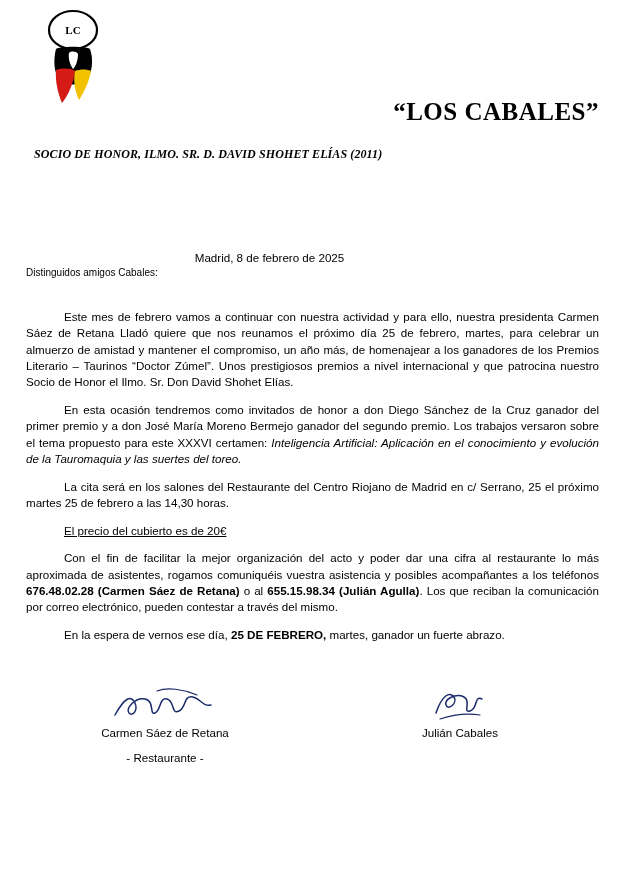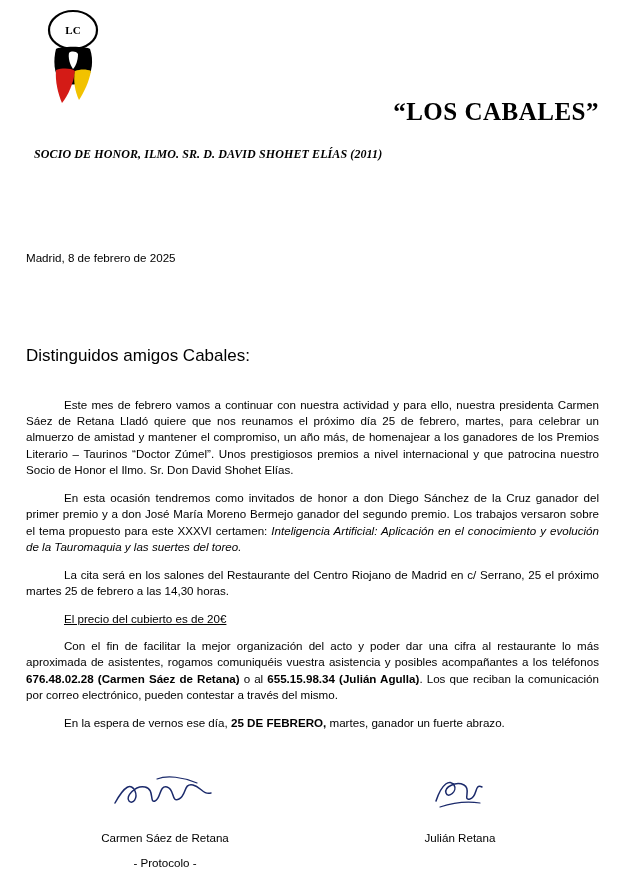--- a/index.html
+++ b/index.html
@@ -63,30 +63,29 @@
   
   .content {
     font-family: "Liberation Sans", sans-serif;
     font-size: 11.6px;
     line-height: 1.42;
     text-align: justify;
   }
 
   .date-line {
     margin-top: 100px;
-    text-align: left;
+    text-align: center;
     padding-right: 86px;
     font-family: "Liberation Sans", sans-serif;
     font-size: 11.6px;
   }
 
   .salutation {
-    margin-top: 78px;
-    font-family: "Liberation Sans", sans-serif;
-    font-size: 17px;
+    font-family: "Liberation Sans", sans-serif;
+    font-size: 10px;
   }
 
   p.para {
     margin: 0 0 11px 0;
     text-indent: 38px;
   }
   p.first-para { margin-top: 28px; }
 
   .price {
     margin: 0 0 11px 0;
@@ -108,21 +107,21 @@
     width: 230px;
     text-align: center;
     font-family: "Liberation Sans", sans-serif;
     font-size: 11.6px;
   }
   .sig-img {
     height: 40px;
     position: relative;
   }
   .sig-img svg { display: block; margin: 0 auto; }
-  .sig-name { margin-top: 17px; }
+  .sig-name { margin-top: 0; }
   .sig-role { margin-top: 8px; }
 </style>
 </head>
 <body>
 
 <div class="page">
 
   <div class="letterhead">
 
     <div class="logo">
@@ -179,29 +178,29 @@
     <div class="signatures">
 
       <div class="sig-block">
         <div class="sig-img">
           <svg width="120" height="40" viewBox="0 0 120 40" xmlns="http://www.w3.org/2000/svg">
             <path d="M10 30 C20 12 26 10 30 18 C33 25 28 32 24 28 C20 24 30 12 40 14 C50 16 44 30 50 28 C56 26 54 12 62 14 C70 16 66 30 74 26 C82 22 78 10 88 12 C96 14 98 22 106 20" fill="none" stroke="#1b2a6b" stroke-width="1.5" stroke-linecap="round"></path>
             <path d="M52 6 C62 2 78 4 92 10" fill="none" stroke="#1b2a6b" stroke-width="1.2" stroke-linecap="round"></path>
           </svg>
         </div>
         <div class="sig-name">Carmen Sáez de Retana</div>
-        <div class="sig-role">- Protocolo -</div>
+        <div class="sig-role">- Restaurante -</div>
       </div>
 
       <div class="sig-block">
         <div class="sig-img">
           <svg width="120" height="40" viewBox="0 0 120 40" xmlns="http://www.w3.org/2000/svg">
             <path d="M36 28 C42 10 50 6 54 12 C58 18 48 26 46 20 C44 14 56 8 64 12 C72 16 62 28 70 26 C78 24 74 10 82 14" fill="none" stroke="#1b2a6b" stroke-width="1.5" stroke-linecap="round"></path>
             <path d="M40 34 C52 30 66 28 80 30" fill="none" stroke="#1b2a6b" stroke-width="1.2" stroke-linecap="round"></path>
           </svg>
         </div>
-        <div class="sig-name">Julián Retana</div>
+        <div class="sig-name">Julián Cabales</div>
       </div>
 
     </div>
 
   </div>
 </div>
 
 </body></html>

